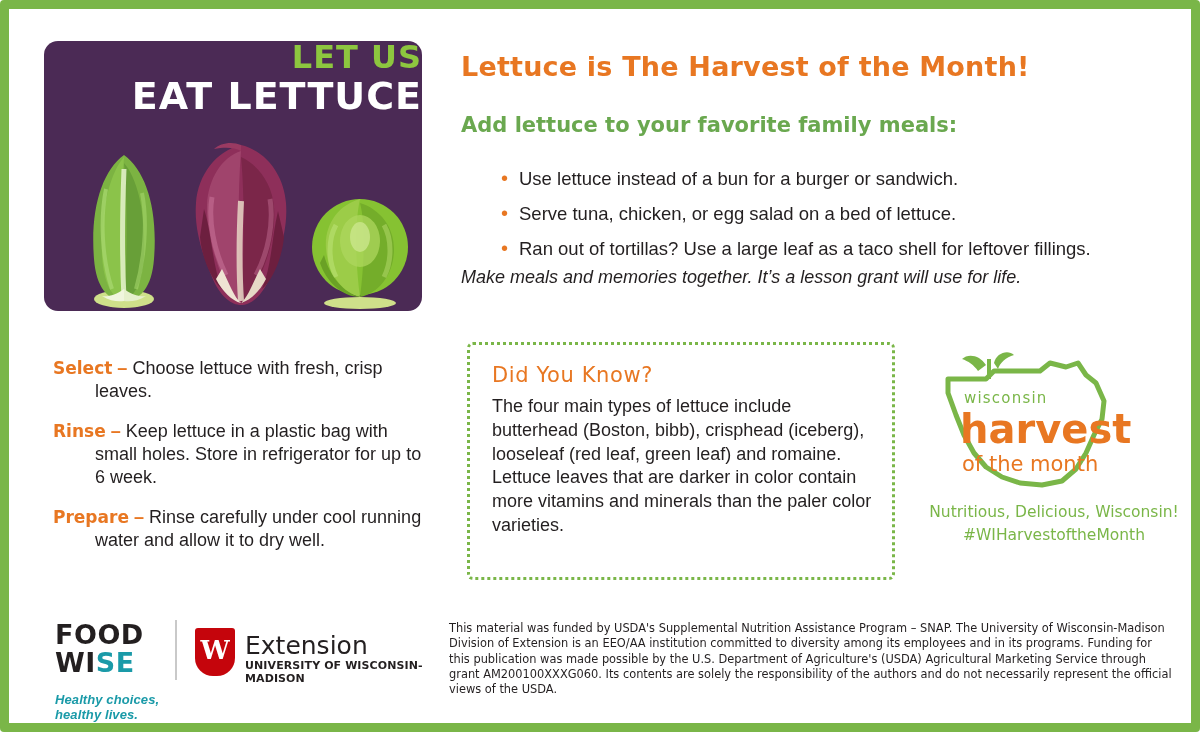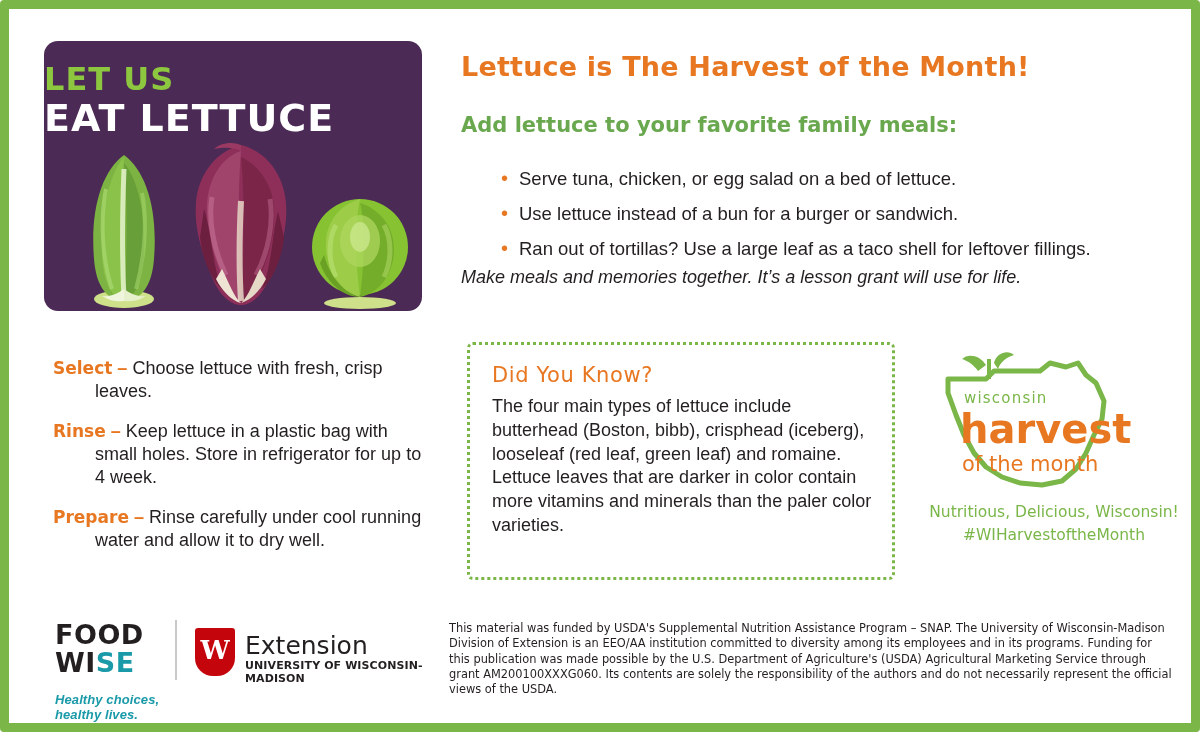--- a/index.html
+++ b/index.html
@@ -26,23 +26,23 @@
     position: absolute;
     left: 35px;
     top: 32px;
     width: 378px;
     height: 270px;
     background: #4b2a55;
     border-radius: 14px;
     overflow: hidden;
   }
   .hero-title {
-    text-align: left;
-    padding-top: 22px;
+    text-align: right;
     line-height: 1;
+    margin-left: 40px;
   }
   .hero-title .l1 {
     display: block;
     font-family: "DejaVu Sans", sans-serif;
     font-weight: 700;
     font-size: 32px;
     letter-spacing: 1px;
     color: #8dc63f;
     text-transform: uppercase;
   }
@@ -333,37 +333,37 @@
           <path d="M14 74 C20 96 34 112 50 116 C32 116 16 100 10 82 Z" fill="#6aa125"></path>
         </g>
       </svg>
     </div>
   </div>
 
   <div class="main-title">Lettuce is The Harvest of the Month!</div>
   <div class="sub-title">Add lettuce to your favorite family meals:</div>
 
   <ul class="bullets">
+    <li>Use lettuce instead of a bun for a burger or sandwich.</li>
     <li>Serve tuna, chicken, or egg salad on a bed of lettuce.</li>
-    <li>Use lettuce instead of a bun for a burger or sandwich.</li>
     <li>Ran out of tortillas? Use a large leaf as a taco shell for leftover fillings.</li>
   </ul>
 
   <div class="tagline">Make meals and memories together. It’s a lesson grant will use for life.</div>
 
   <div class="tips">
     <div class="tip">
       <b>Select</b>
       <span class="dash">–</span>
       <span>Choose lettuce with fresh, crisp leaves.</span>
     </div>
     <div class="tip">
       <b>Rinse</b>
       <span class="dash">–</span>
-      <span>Keep lettuce in a plastic bag with small holes. Store in refrigerator for up to 4 week.</span>
+      <span>Keep lettuce in a plastic bag with small holes. Store in refrigerator for up to 6 week.</span>
     </div>
     <div class="tip">
       <b>Prepare</b>
       <span class="dash">–</span>
       <span>Rinse carefully under cool running water and allow it to dry well.</span>
     </div>
   </div>
 
   <div class="dyk">
     <div class="dyk-title">Did You Know?</div>

